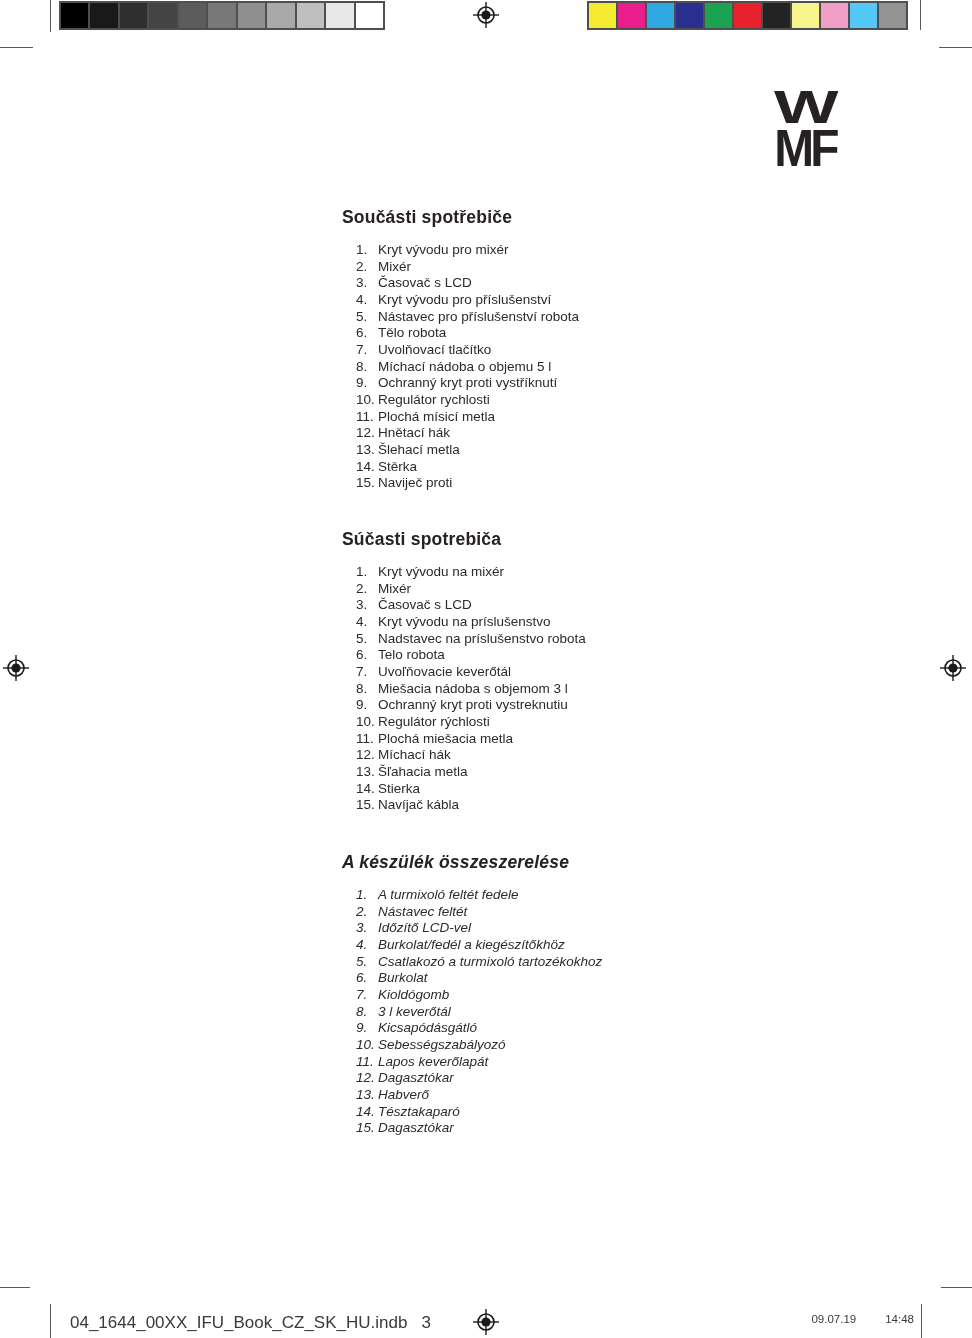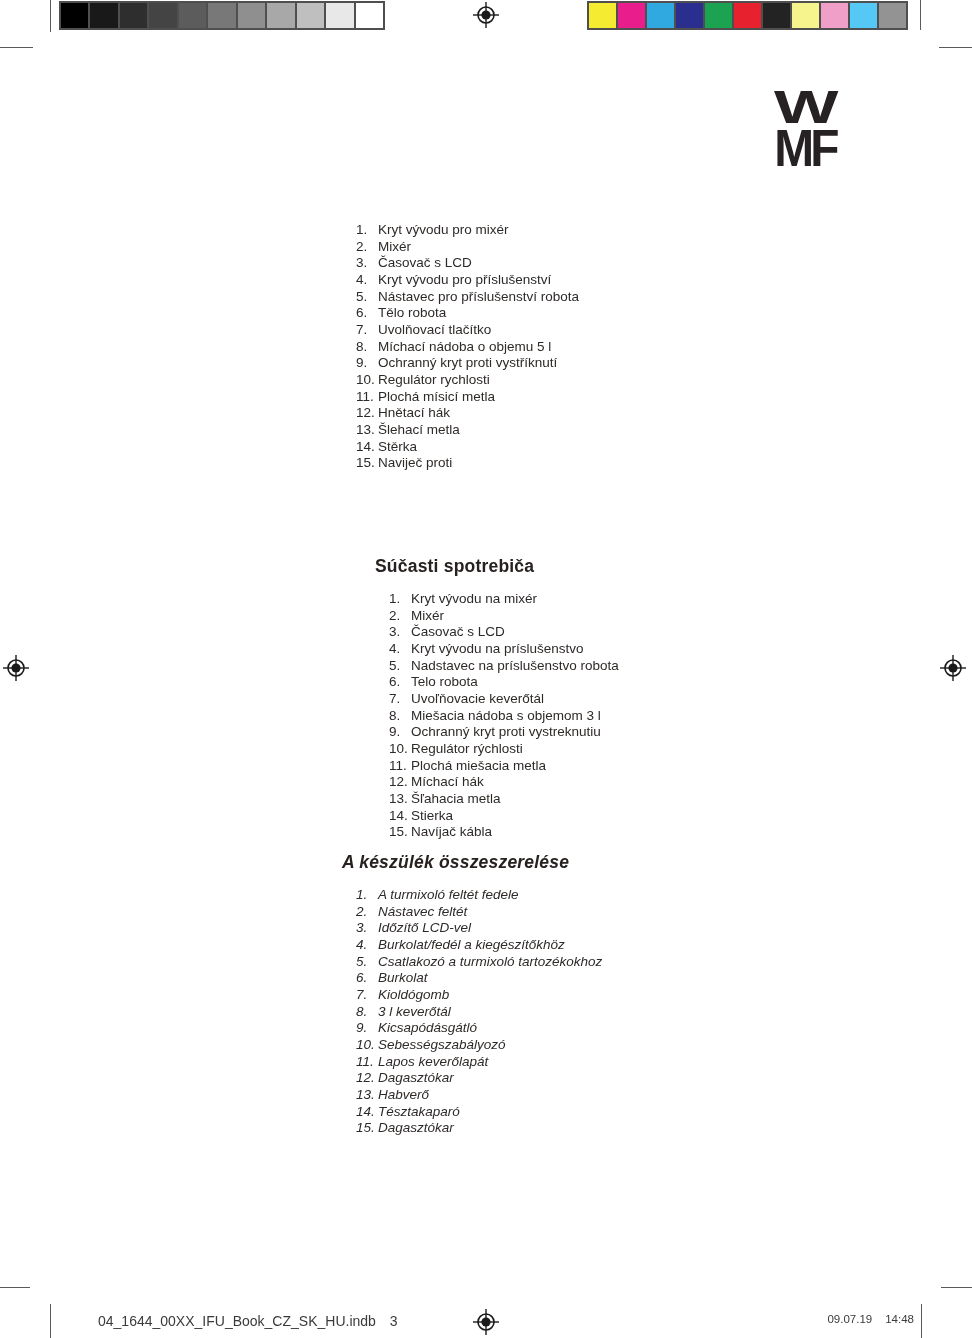--- a/index.html
+++ b/index.html
@@ -89,41 +89,40 @@
   }
   .section li {
     display: flex;
     font-size: 13.5px;
     line-height: 16.65px;
     color: #2e2a28;
   }
   .section li .num { flex: 0 0 22px; }
   .section li .txt { flex: 1 1 auto; white-space: nowrap; }
   #section-cz { top: 207px; }
-  #section-sk { top: 556px; margin-left: 33px; }
+  #section-sk { top: 529px; }
   #section-hu { top: 852px; font-style: italic; }
 
   
   .footer-left {
     position: absolute;
     left: 70px; top: 1313px;
-    font-size: 14px;
+    font-size: 17px;
     color: #3a3a3a;
     white-space: nowrap;
-    margin-left: 28px;
   }
   .footer-left .pageno { margin-left: 14px; }
   .footer-right {
     position: absolute;
     right: 58px; top: 1313px;
     font-size: 11.5px;
     color: #3a3a3a;
     white-space: nowrap;
   }
-  .footer-right .time { margin-left: 13px; }
+  .footer-right .time { margin-left: 29px; }
 </style>
 </head>
 <body>
 
 <div class="trim v" id="trim-tl-v"></div>
 <div class="trim v" id="trim-tr-v"></div>
 <div class="trim h" id="trim-tl-h"></div>
 <div class="trim h" id="trim-tr-h"></div>
 <div class="trim h" id="trim-bl-h"></div>
 <div class="trim h" id="trim-br-h"></div>
@@ -189,20 +188,21 @@
     <circle cx="13" cy="13" r="4.6" fill="#1a1a1a"></circle>
   </svg>
 </div>
 
 <div class="logo">
   <div class="logo-w">W</div>
   <div class="logo-mf">MF</div>
 </div>
 
 <div class="section" id="section-cz">
+  <h2>Součásti spotřebiče</h2>
   <ol>
       <li>
         <span class="num">1.</span>
         <span class="txt">Kryt vývodu pro mixér</span>
       </li>
       <li>
         <span class="num">2.</span>
         <span class="txt">Mixér</span>
       </li>
       <li>

